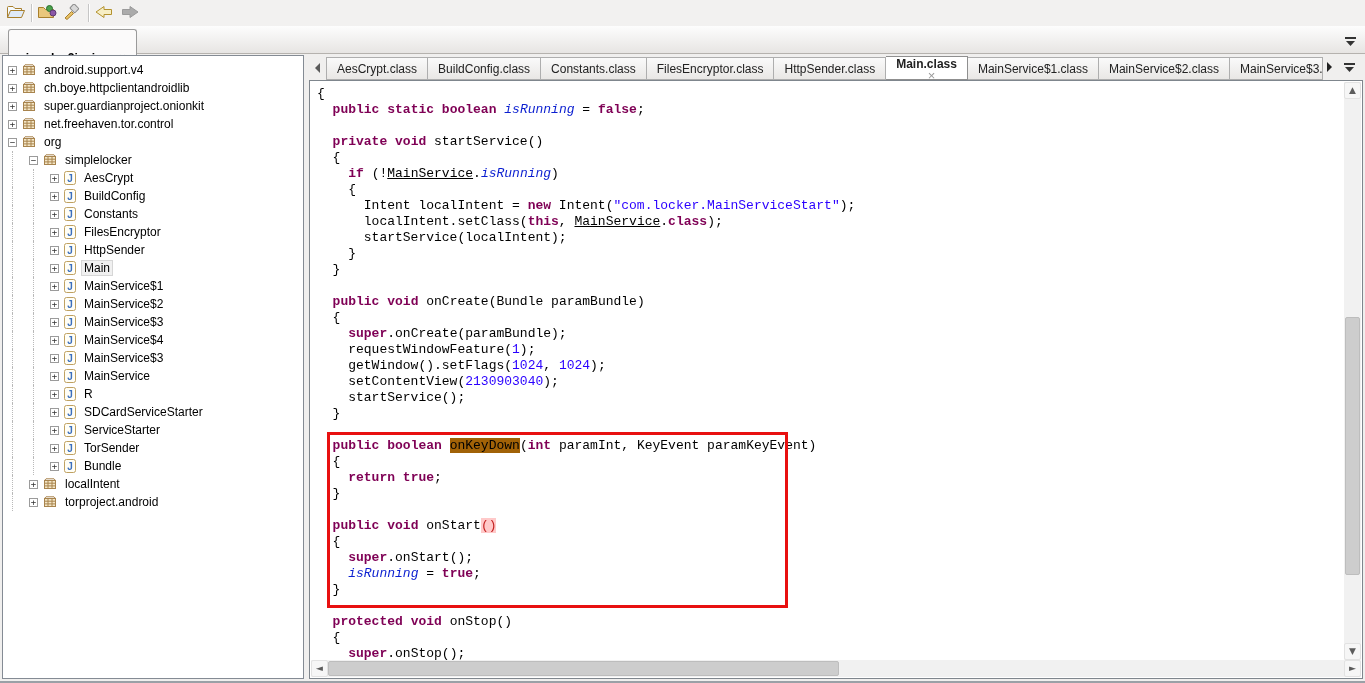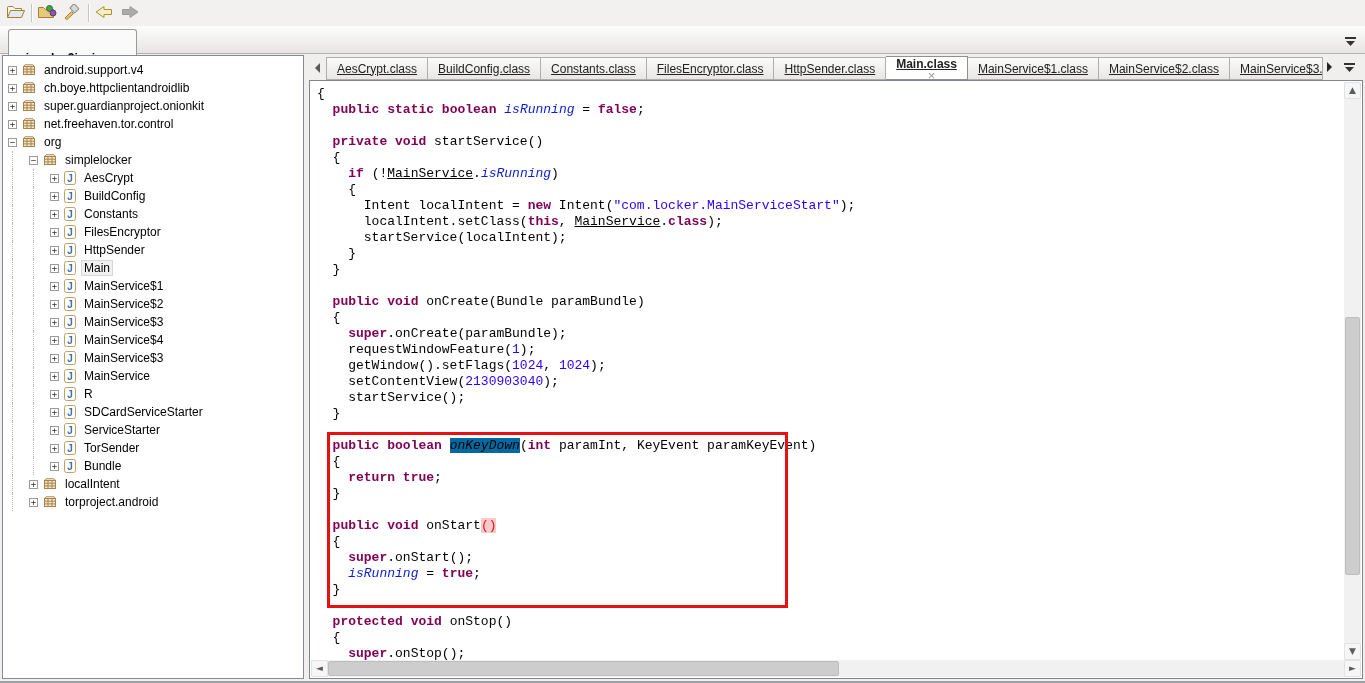--- a/index.html
+++ b/index.html
@@ -34,40 +34,40 @@
   .trow.sel .tlabel{background:#f0f0f0;border:1px solid #d6d6d6;padding:0 2px;}
 
   
   #codepanel{position:absolute;left:309px;top:55px;width:1054px;height:624px;}
   #tabbar{position:absolute;left:0;top:0;width:100%;height:25px;display:flex;align-items:stretch;}
   .tabscroll{width:17px;flex:none;display:flex;align-items:center;justify-content:center;}
   .arrow-l{width:0;height:0;border:5px solid transparent;border-right-color:#5a5a5a;border-left:none;}
   .arrow-r{width:0;height:0;border:5px solid transparent;border-left-color:#222;border-right:none;}
   .ctab{flex:none;display:flex;align-items:center;padding:0 10px;margin-top:2px;
         background:linear-gradient(#fafafa,#e9e7e5);border:1px solid #aeaeae;border-left:none;
-        white-space:nowrap;color:#222;text-decoration:underline;}
+        white-space:nowrap;color:#222;}
   .ctab:first-of-type{border-left:1px solid #aeaeae;}
   .ctab.active{background:#fff;font-weight:bold;border-color:#8f8f8f;margin-top:1px;flex-direction:column;}
   .ctab .x{margin-left:10px;color:#9a9a9a;font-size:13px;line-height:10px;font-weight:normal;}
   .ctab.trunc{flex:1 1 auto;min-width:0;overflow:hidden;padding-right:0;}
   #tabright{flex:none;display:flex;align-items:center;gap:12px;padding:0 8px 0 4px;}
 
   #codeview{position:absolute;left:0;top:25px;width:100%;height:599px;background:#fff;
             border:1px solid #7f868d;box-sizing:border-box;}
   #codelines{position:absolute;left:1px;top:1px;right:18px;bottom:18px;overflow:hidden;
              padding:4px 0 0 6px;font-family:"Liberation Mono","DejaVu Sans Mono",monospace;
              font-size:13px;line-height:16px;white-space:pre;}
   .cline{height:16px;}
   .tk-p{color:#000;}
   .tk-k{color:#7f0055;font-weight:bold;}
   .tk-s{color:#2a00ff;}
   .tk-n{color:#2a00ff;}
   .tk-f{color:#0b1fd0;font-style:italic;}
   .tk-l{color:#000;text-decoration:underline;}
-  .tk-g{background:#0369a1;color:#000;font-style:italic;}
+  .tk-g{background:#a16207;color:#000;}
   .tk-r{background:#ffc9c9;color:#c42222;}
 
   #redbox{position:absolute;left:17px;top:351px;width:455px;height:170px;
           border:3px solid #e81010;pointer-events:none;}
 
   
   #vscroll{position:absolute;right:1px;top:1px;width:17px;bottom:18px;background:#f1f1f1;}
   #hscroll{position:absolute;left:1px;right:1px;bottom:1px;height:17px;background:#f1f1f1;}
   .sbtn{position:absolute;width:17px;height:17px;background:#f6f6f6;border:1px solid #e2e2e2;
         box-sizing:border-box;display:flex;align-items:center;justify-content:center;border-radius:2px;}

